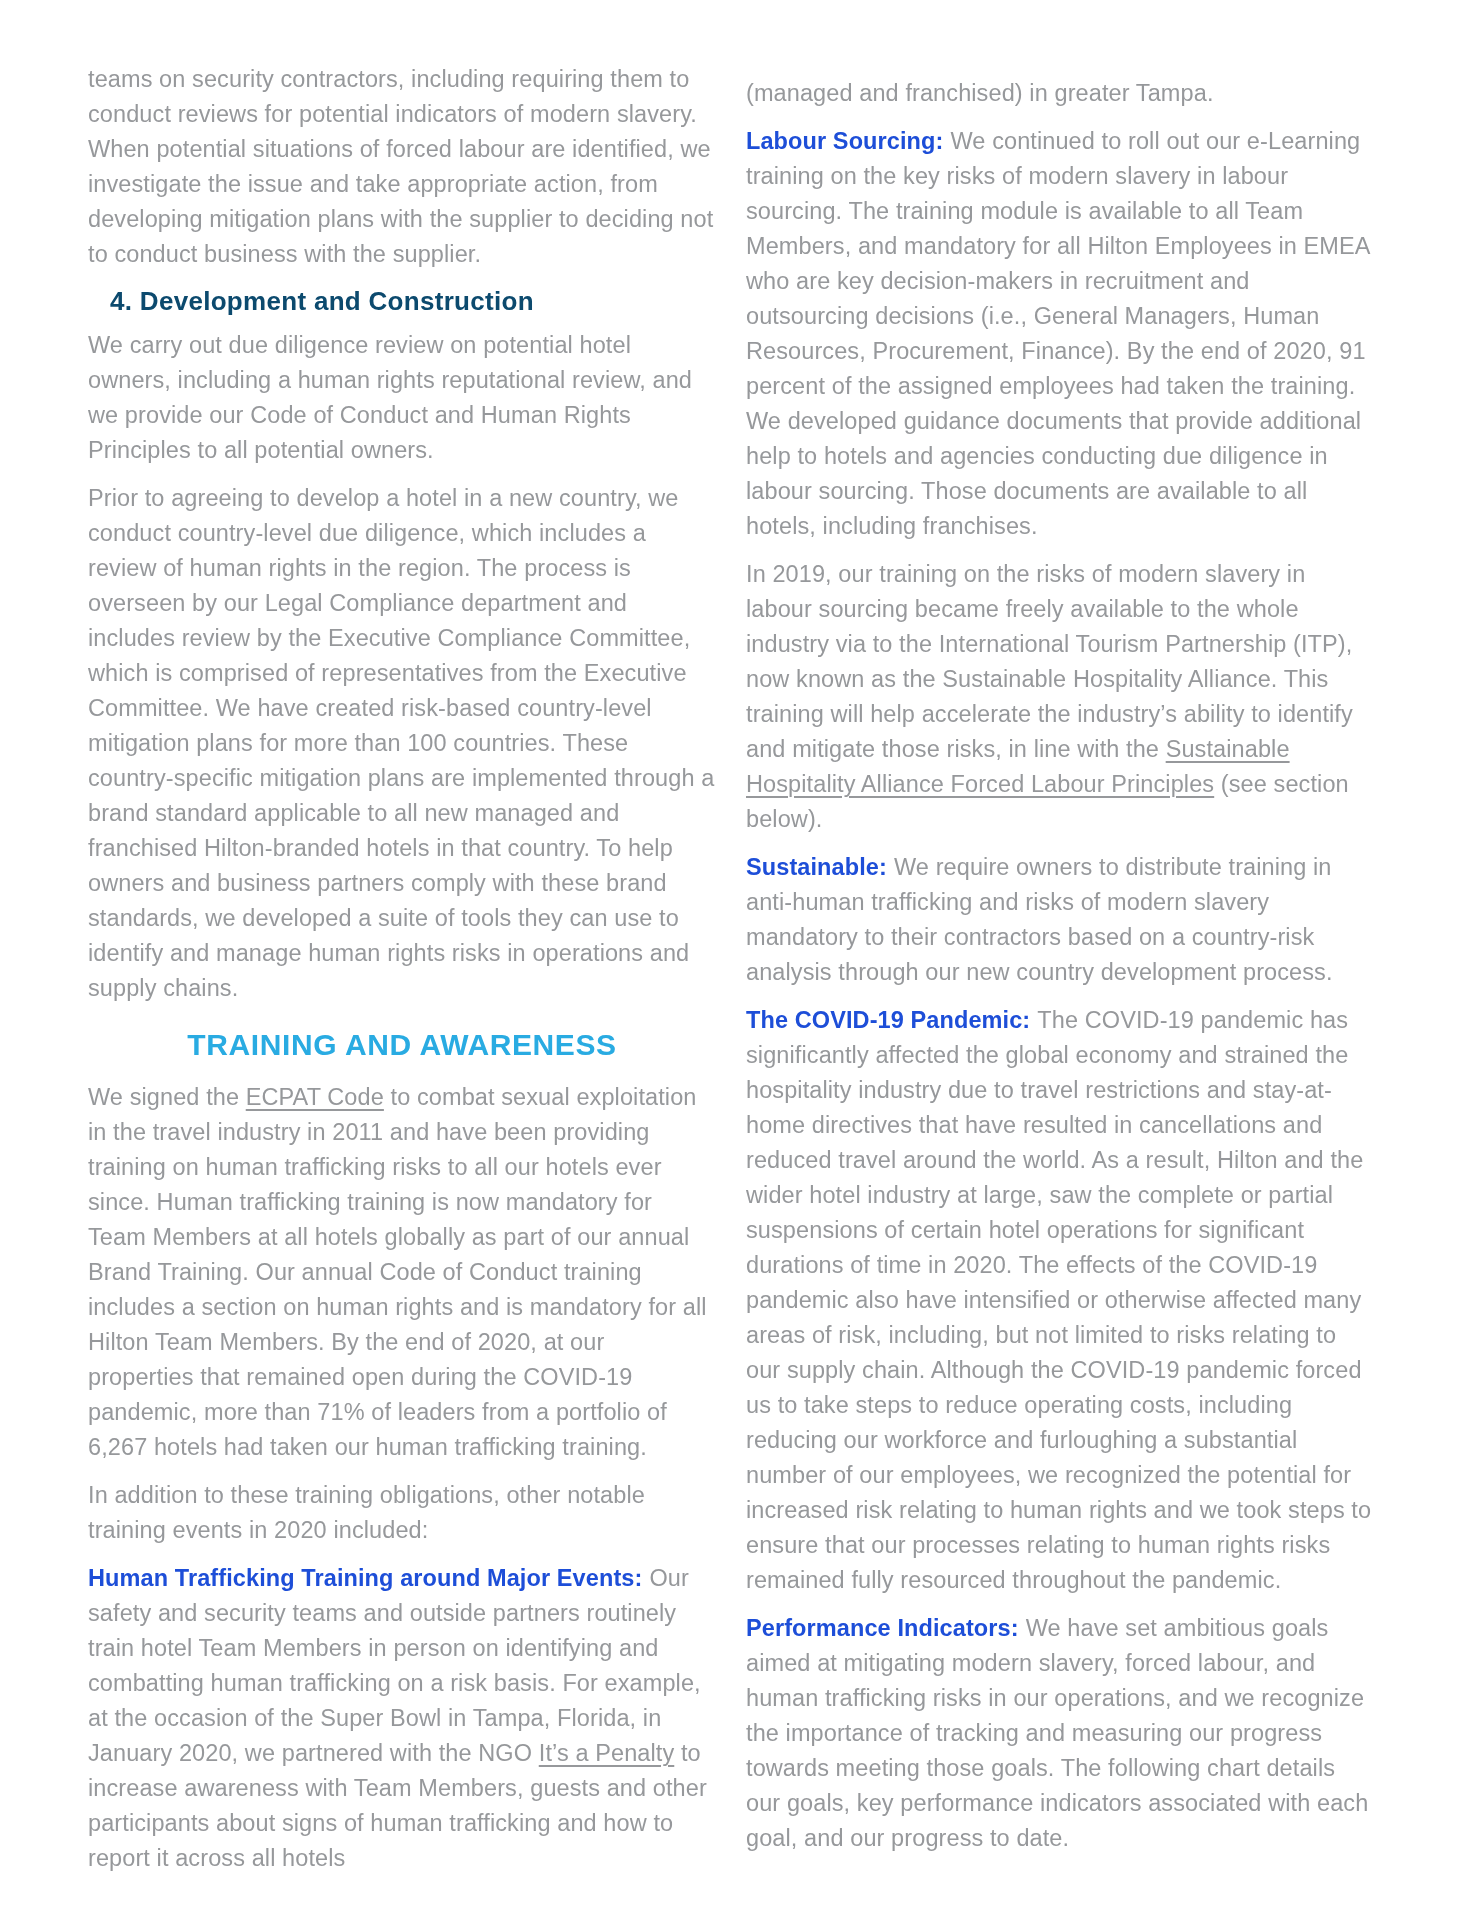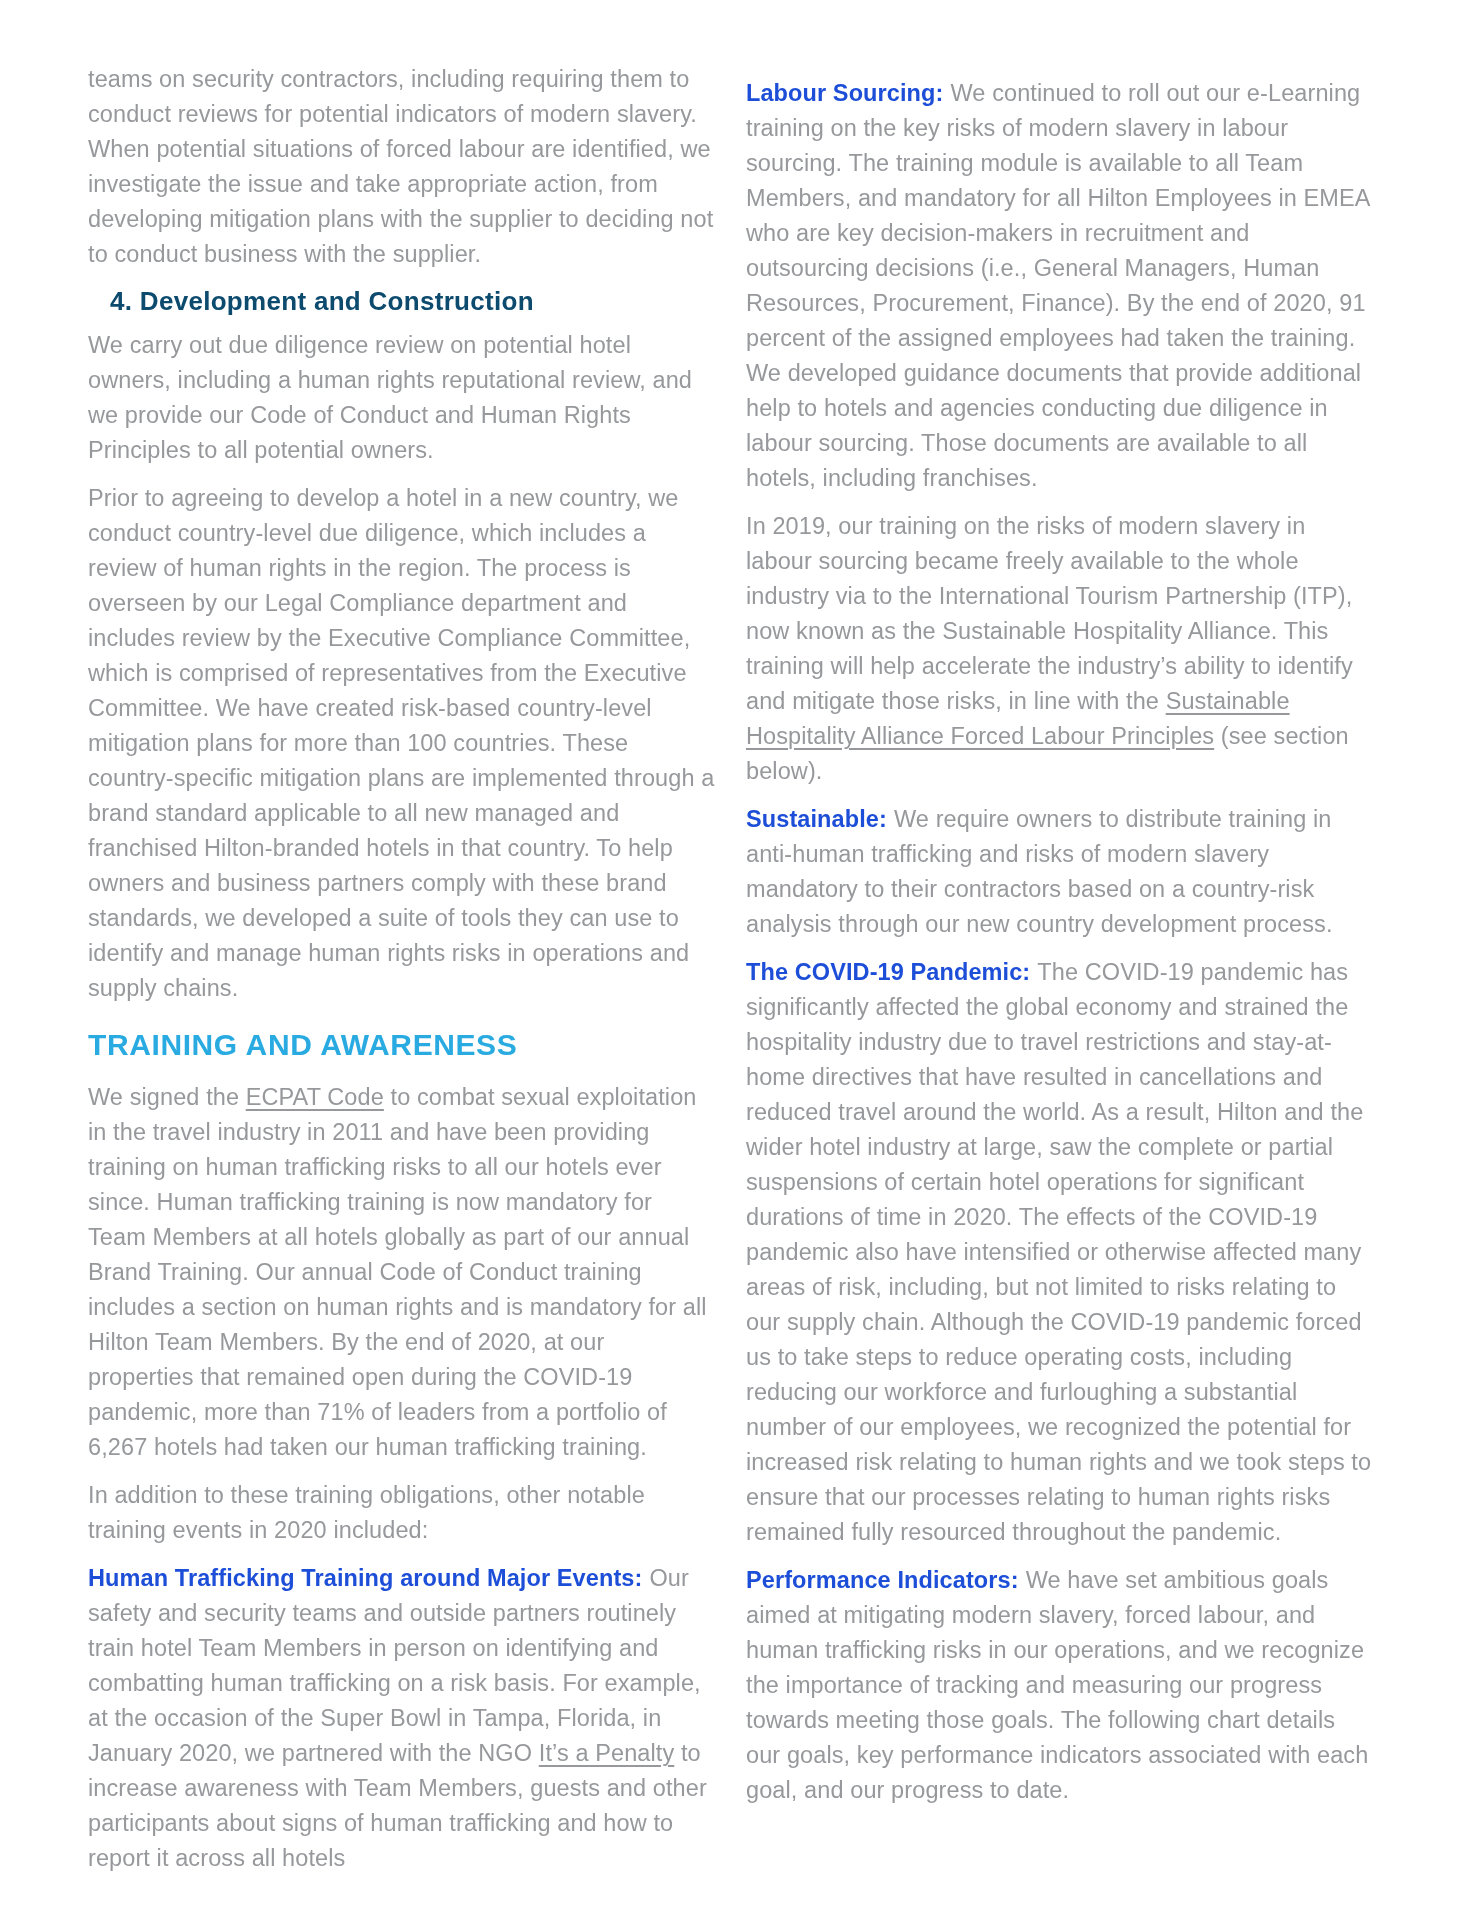--- a/index.html
+++ b/index.html
@@ -32,20 +32,21 @@
   p {
     margin: 0 0 13px 0;
   }
   h2.section-heading {
     color: #29abe2;
     font-size: 30px;
     line-height: 38px;
     font-weight: bold;
     letter-spacing: 0.6px;
     margin: 20px 0 16px 0;
+    text-align: center;
   }
   h3.sub-heading {
     color: #0c4a6e;
     font-size: 26px;
     line-height: 30px;
     font-weight: bold;
     letter-spacing: 0.3px;
     margin: 14px 0 12px 0;
     padding-left: 22px;
   }
@@ -80,20 +81,21 @@
     <h2 class="section-heading">TRAINING AND AWARENESS</h2>
 
     <p><span>We signed the </span><a class="doc-link">ECPAT Code</a><span> to combat sexual exploitation in the travel industry in 2011 and have been providing training on human trafficking risks to all our hotels ever since. Human trafficking training is now mandatory for Team Members at all hotels globally as part of our annual Brand Training. Our annual Code of Conduct training includes a section on human rights and is mandatory for all Hilton Team Members. By the end of 2020, at our properties that remained open during the COVID-19 pandemic, more than 71% of leaders from a portfolio of 6,267 hotels had taken our human trafficking training.</span></p>
 
     <p><span>In addition to these training obligations, other notable training events in 2020 included:</span></p>
 
     <p><strong class="run-in-label">Human Trafficking Training around Major Events:</strong><span>Our safety and security teams and outside partners routinely train hotel Team Members in person on identifying and combatting human trafficking on a risk basis. For example, at the occasion of the Super Bowl in Tampa, Florida, in January 2020, we partnered with the NGO </span><a class="doc-link">It’s a Penalty</a><span> to increase awareness with Team Members, guests and other participants about signs of human trafficking and how to report it across all hotels</span></p>
   </div>
 
   <div class="col right">
+    <p><span>(managed and franchised) in greater Tampa.</span></p>
 
     <p><strong class="run-in-label">Labour Sourcing:</strong><span>We continued to roll out our e-Learning training on the key risks of modern slavery in labour sourcing. The training module is available to all Team Members, and mandatory for all Hilton Employees in EMEA who are key decision-makers in recruitment and outsourcing decisions (i.e., General Managers, Human Resources, Procurement, Finance). By the end of 2020, 91 percent of the assigned employees had taken the training. We developed guidance documents that provide additional help to hotels and agencies conducting due diligence in labour sourcing. Those documents are available to all hotels, including franchises.</span></p>
 
     <p><span>In 2019, our training on the risks of modern slavery in labour sourcing became freely available to the whole industry via to the International Tourism Partnership (ITP), now known as the Sustainable Hospitality Alliance. This training will help accelerate the industry’s ability to identify and mitigate those risks, in line with the </span><a class="doc-link">Sustainable Hospitality Alliance Forced Labour Principles</a><span> (see section below).</span></p>
 
     <p><strong class="run-in-label">Sustainable:</strong><span>We require owners to distribute training in anti-human trafficking and risks of modern slavery mandatory to their contractors based on a country-risk analysis through our new country development process.</span></p>
 
     <p><strong class="run-in-label">The COVID-19 Pandemic:</strong><span>The COVID-19 pandemic has significantly affected the global economy and strained the hospitality industry due to travel restrictions and stay-at-home directives that have resulted in cancellations and reduced travel around the world. As a result, Hilton and the wider hotel industry at large, saw the complete or partial suspensions of certain hotel operations for significant durations of time in 2020. The effects of the COVID-19 pandemic also have intensified or otherwise affected many areas of risk, including, but not limited to risks relating to our supply chain. Although the COVID-19 pandemic forced us to take steps to reduce operating costs, including reducing our workforce and furloughing a substantial number of our employees, we recognized the potential for increased risk relating to human rights and we took steps to ensure that our processes relating to human rights risks remained fully resourced throughout the pandemic.</span></p>
 
     <p><strong class="run-in-label">Performance Indicators:</strong><span>We have set ambitious goals aimed at mitigating modern slavery, forced labour, and human trafficking risks in our operations, and we recognize the importance of tracking and measuring our progress towards meeting those goals. The following chart details our goals, key performance indicators associated with each goal, and our progress to date.</span></p>

